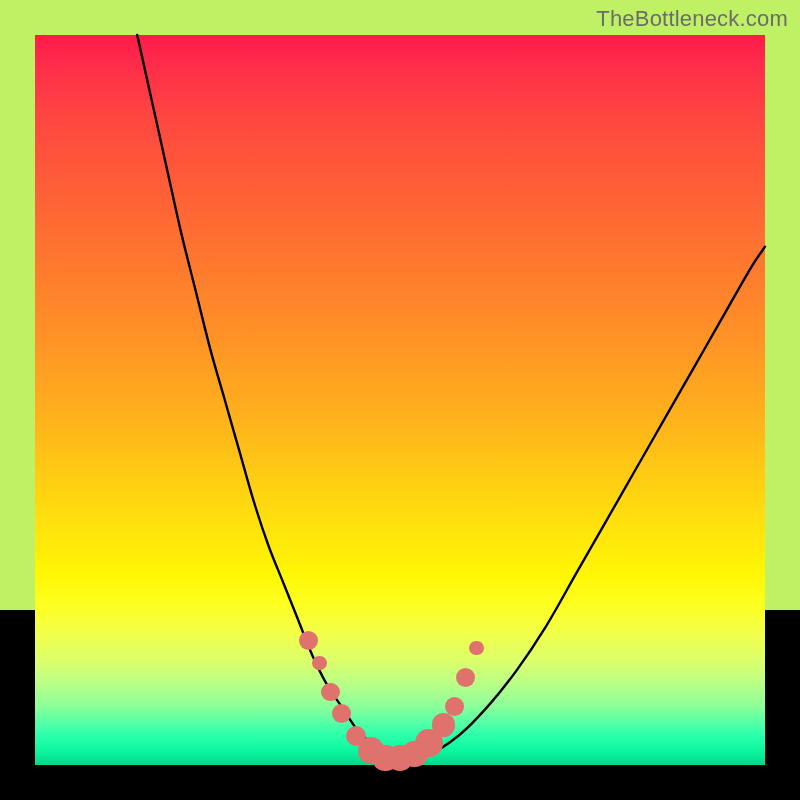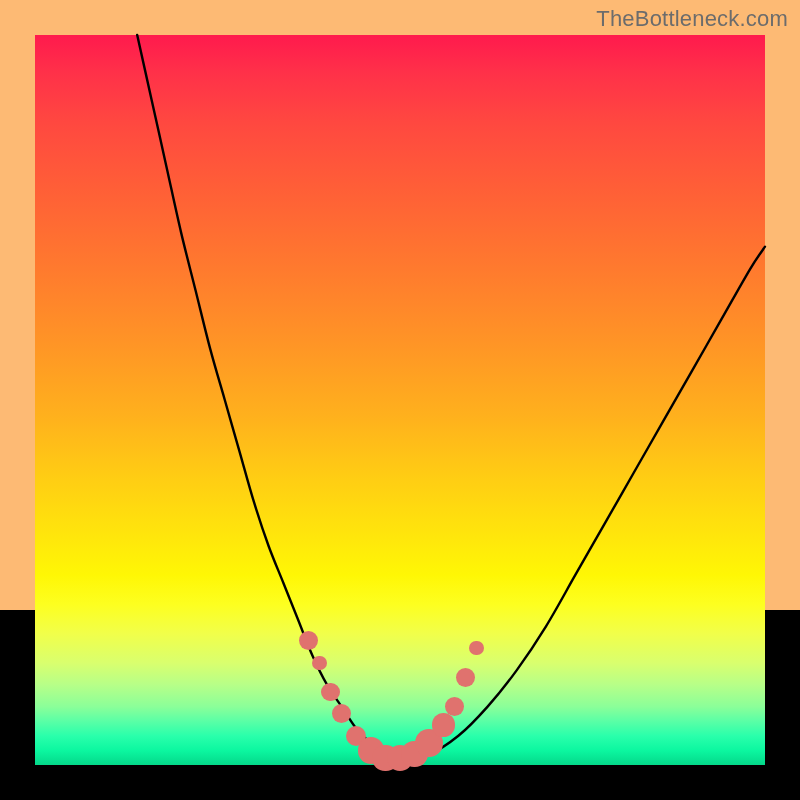--- a/index.html
+++ b/index.html
@@ -10,21 +10,21 @@
     background: #000;
     overflow: hidden;
     font-family: Arial, Helvetica, sans-serif;
   }
   .frame {
     position: absolute;
     top: 0;
     left: 0;
     width: 800px;
     height: 610px;
-    background: #fdba74;
+    background: #bef264;
   }
   .plot {
     position: absolute;
     top: 35px;
     left: 35px;
     width: 730px;
     height: 730px;
     background: linear-gradient(to bottom,
       #ff1a4d 0%,
       #ff3049 5%,

